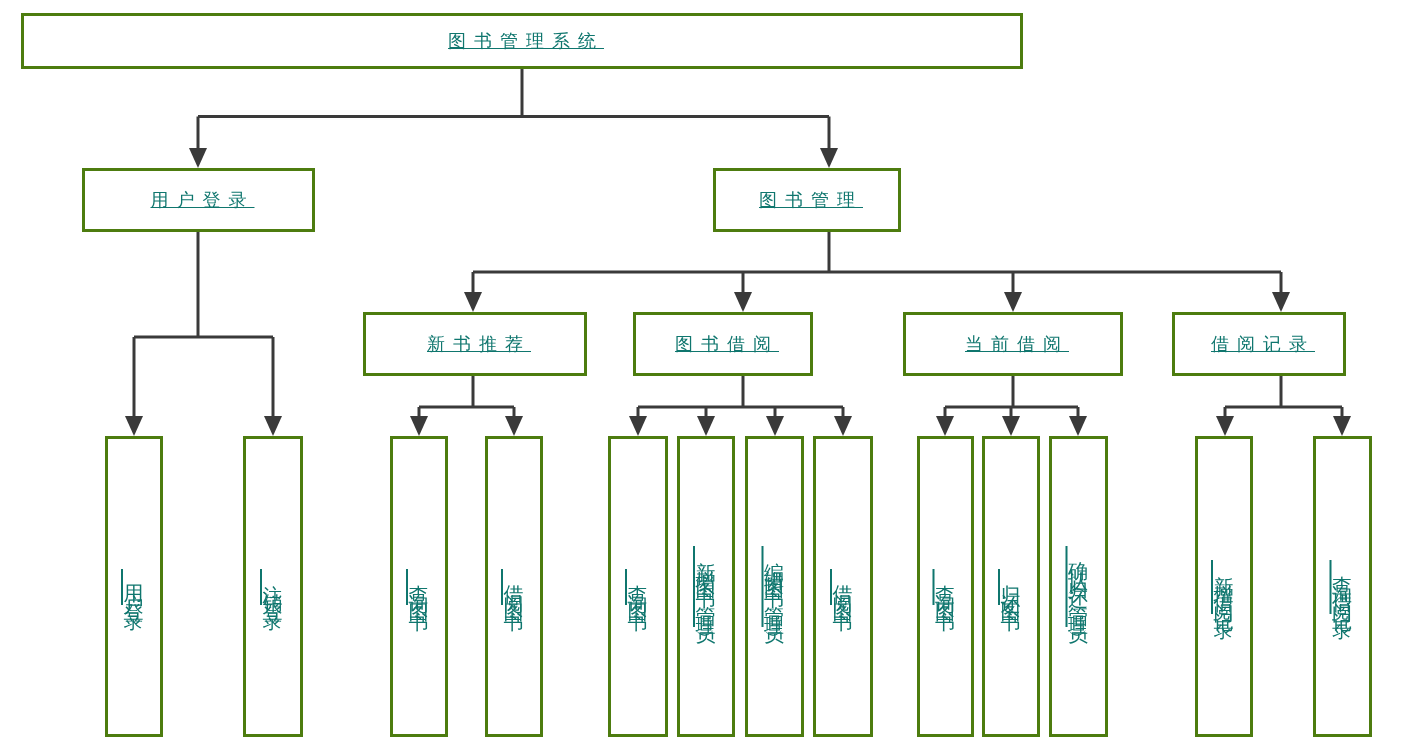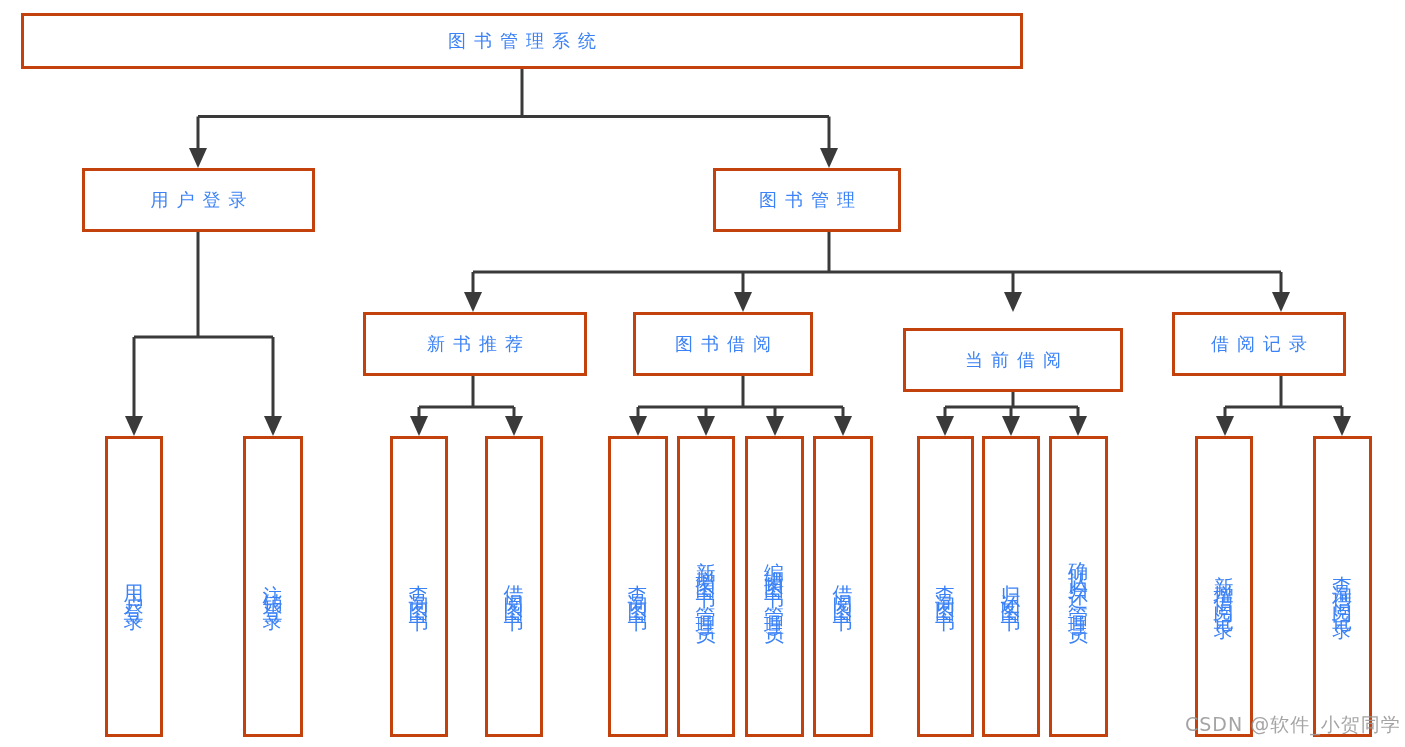--- a/index.html
+++ b/index.html
@@ -13,27 +13,28 @@
   }
   .edges{
     position:absolute;
     left:0;top:0;
     width:1405px;height:747px;
     z-index:1;
   }
   .node{
     position:absolute;
     box-sizing:border-box;
-    border:3px solid #c2410c;
+    border:3px solid #4d7c0f;
     background:#ffffff;
-    color:#3b82f6;
+    color:#0f766e;
     display:flex;
     align-items:center;
     justify-content:center;
     z-index:2;
+    text-decoration:underline;
   }
   .node.h{
     font-size:18px;
     letter-spacing:8px;
     text-indent:8px; 
     white-space:nowrap;
   }
   .node.root{
     left:21px;top:13px;width:1002px;height:56px;
   }
@@ -137,36 +138,35 @@
     </g>
   </svg>
 
   <div class="node root h">图书管理系统</div>
 
   <div class="node l2 h" style="left:82px;top:168px;width:233px;">用户登录</div>
   <div class="node l2 h" style="left:713px;top:168px;width:188px;">图书管理</div>
 
   <div class="node l3 h" style="left:363px;top:312px;width:224px;">新书推荐</div>
   <div class="node l3 h" style="left:633px;top:312px;width:180px;">图书借阅</div>
-  <div class="node l3 h" style="left:903px;top:312px;width:220px;margin-top:16px;">当前借阅</div>
+  <div class="node l3 h" style="left:903px;top:312px;width:220px;">当前借阅</div>
   <div class="node l3 h" style="left:1172px;top:312px;width:174px;">借阅记录</div>
 
   <div class="node leaf" style="left:105px;width:58px;">用户登录</div>
   <div class="node leaf" style="left:243px;width:60px;">注销登录</div>
 
   <div class="node leaf" style="left:390px;width:58px;">查询图书</div>
   <div class="node leaf" style="left:485px;width:58px;">借阅图书</div>
 
   <div class="node leaf" style="left:608px;width:60px;">查询图书</div>
   <div class="node leaf" style="left:677px;width:58px;">新增图书（管理员）</div>
   <div class="node leaf" style="left:745px;width:59px;">编辑图书（管理员）</div>
   <div class="node leaf" style="left:813px;width:60px;">借阅图书</div>
 
   <div class="node leaf" style="left:917px;width:57px;">查询图书</div>
   <div class="node leaf" style="left:982px;width:58px;">归还图书</div>
   <div class="node leaf" style="left:1049px;width:59px;">确认归还（管理员）</div>
 
   <div class="node leaf" style="left:1195px;width:58px;">新增借阅记录</div>
   <div class="node leaf" style="left:1313px;width:59px;">查询借阅记录</div>
 
-  <div class="watermark">CSDN @软件_小贺同学</div>
 
 </div>
 
 </body></html>

